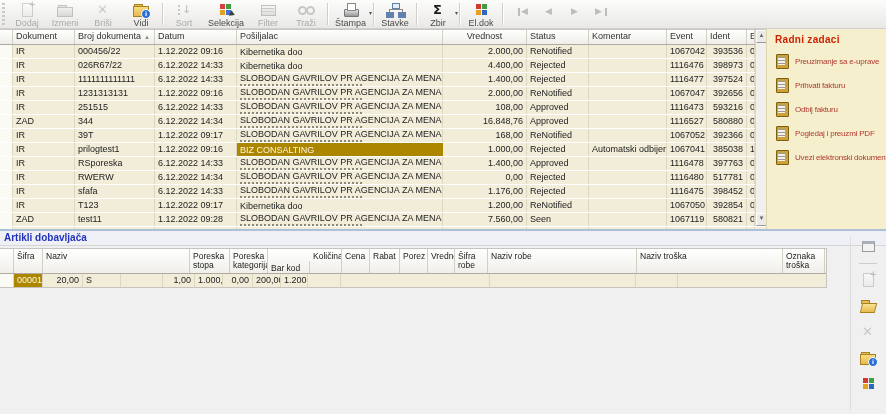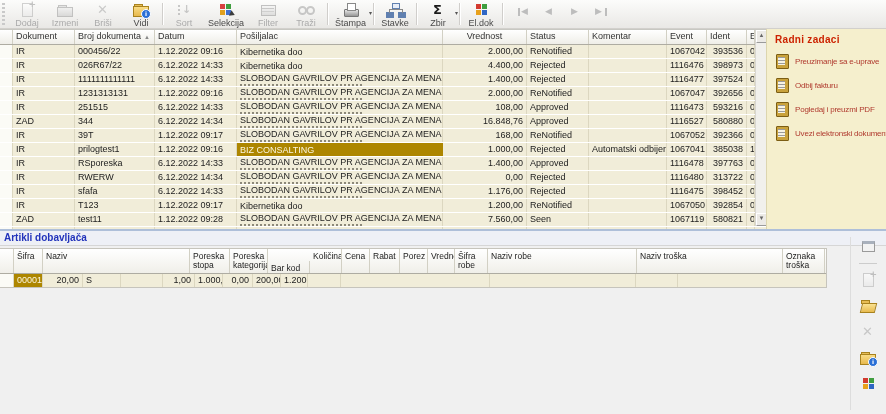--- a/index.html
+++ b/index.html
@@ -359,21 +359,21 @@
           <div class="gc" style="width: 73px;">RWERW</div>
           <div class="gc" style="width: 75px;">6.12.2022 14:34</div>
           <div class="gc sender" style="width: 199px;">
             <div class="l1">SLOBODAN GAVRILOV PR AGENCIJA ZA MENADŽMENT I</div>
             <div class="l2"></div>
           </div>
           <div class="gc num" style="width: 77px;">0,00</div>
           <div class="gc" style="width: 55px;">Rejected</div>
           <div class="gc" style="width: 71px;"></div>
           <div class="gc num" style="width: 33px;">1116480</div>
-          <div class="gc num" style="width: 33px;">313722</div>
+          <div class="gc num" style="width: 33px;">517781</div>
           <div class="gc" style="width: 1px;">0</div>
         </div>
         <div class="grow">
           <div class="gc selcol" style="width: 6px;"></div>
           <div class="gc" style="width: 55px;">IR</div>
           <div class="gc" style="width: 73px;">sfafa</div>
           <div class="gc" style="width: 75px;">6.12.2022 14:33</div>
           <div class="gc sender" style="width: 199px;">
             <div class="l1">SLOBODAN GAVRILOV PR AGENCIJA ZA MENADŽMENT I</div>
             <div class="l2"></div>
@@ -438,20 +438,24 @@
       <div class="sb-btn down"></div>
     </div>
   </div>
 
   <div class="sidebar">
     <div class="side-title">Radni zadaci</div>
     <div class="side-items">
         <div class="task">
           <span class="ic clipboard"></span>
           <div class="task-label">Preuzimanje sa e-uprave</div>
+        </div>
+        <div class="task">
+          <span class="ic clipboard"></span>
+          <div class="task-label">Prihvati fakturu</div>
         </div>
         <div class="task">
           <span class="ic clipboard"></span>
           <div class="task-label">Odbij fakturu</div>
         </div>
         <div class="task">
           <span class="ic clipboard"></span>
           <div class="task-label">Pogledaj i preuzmi PDF</div>
         </div>
         <div class="task">

